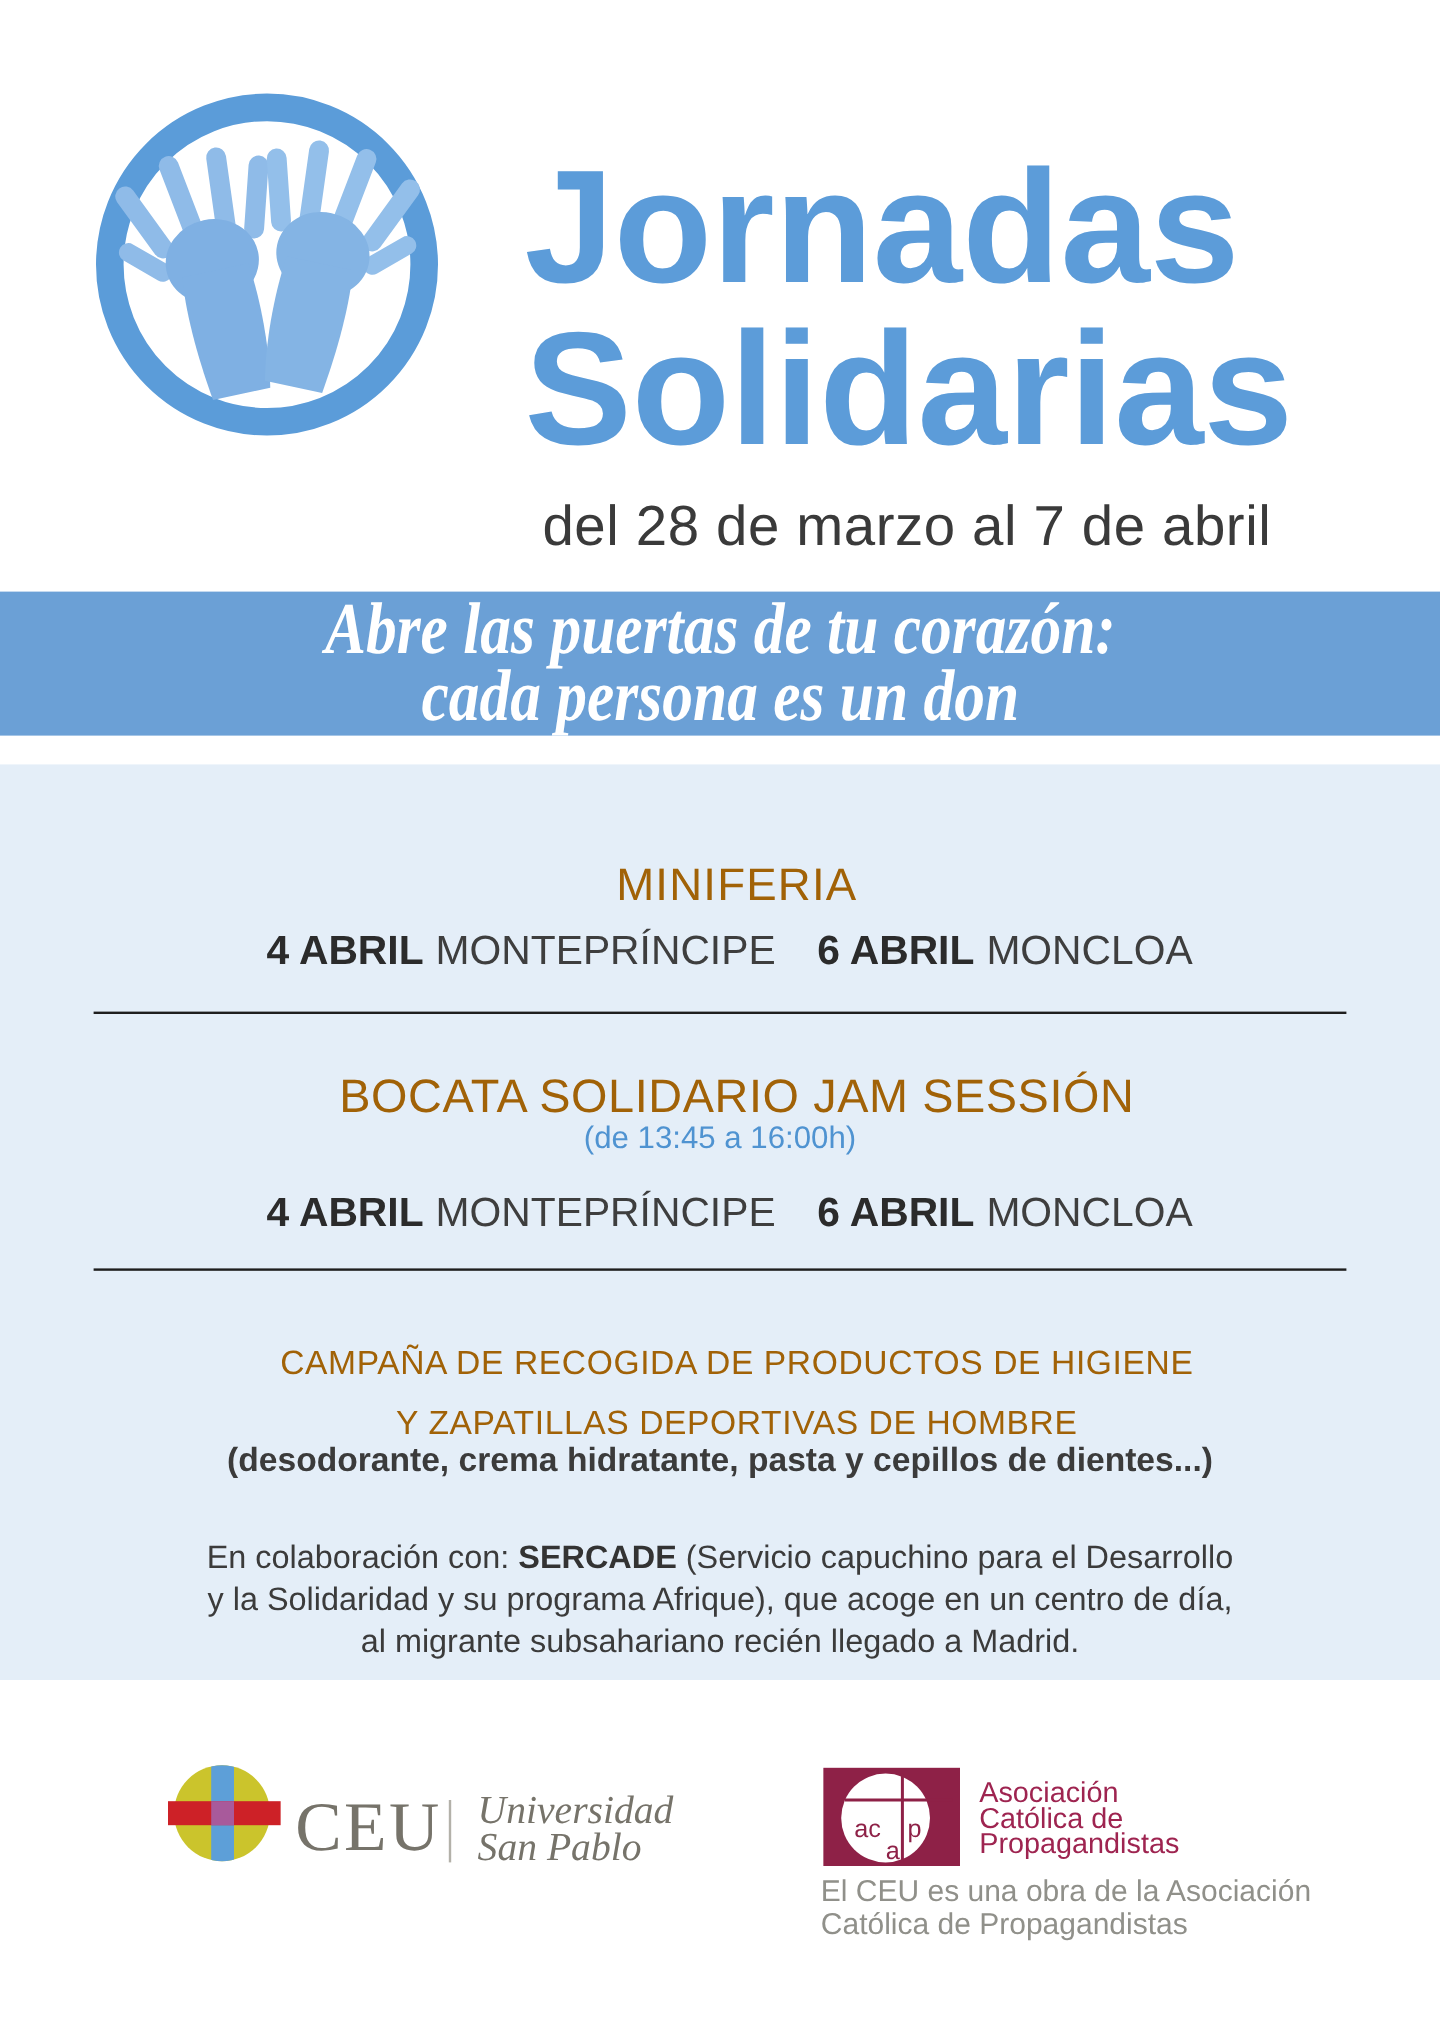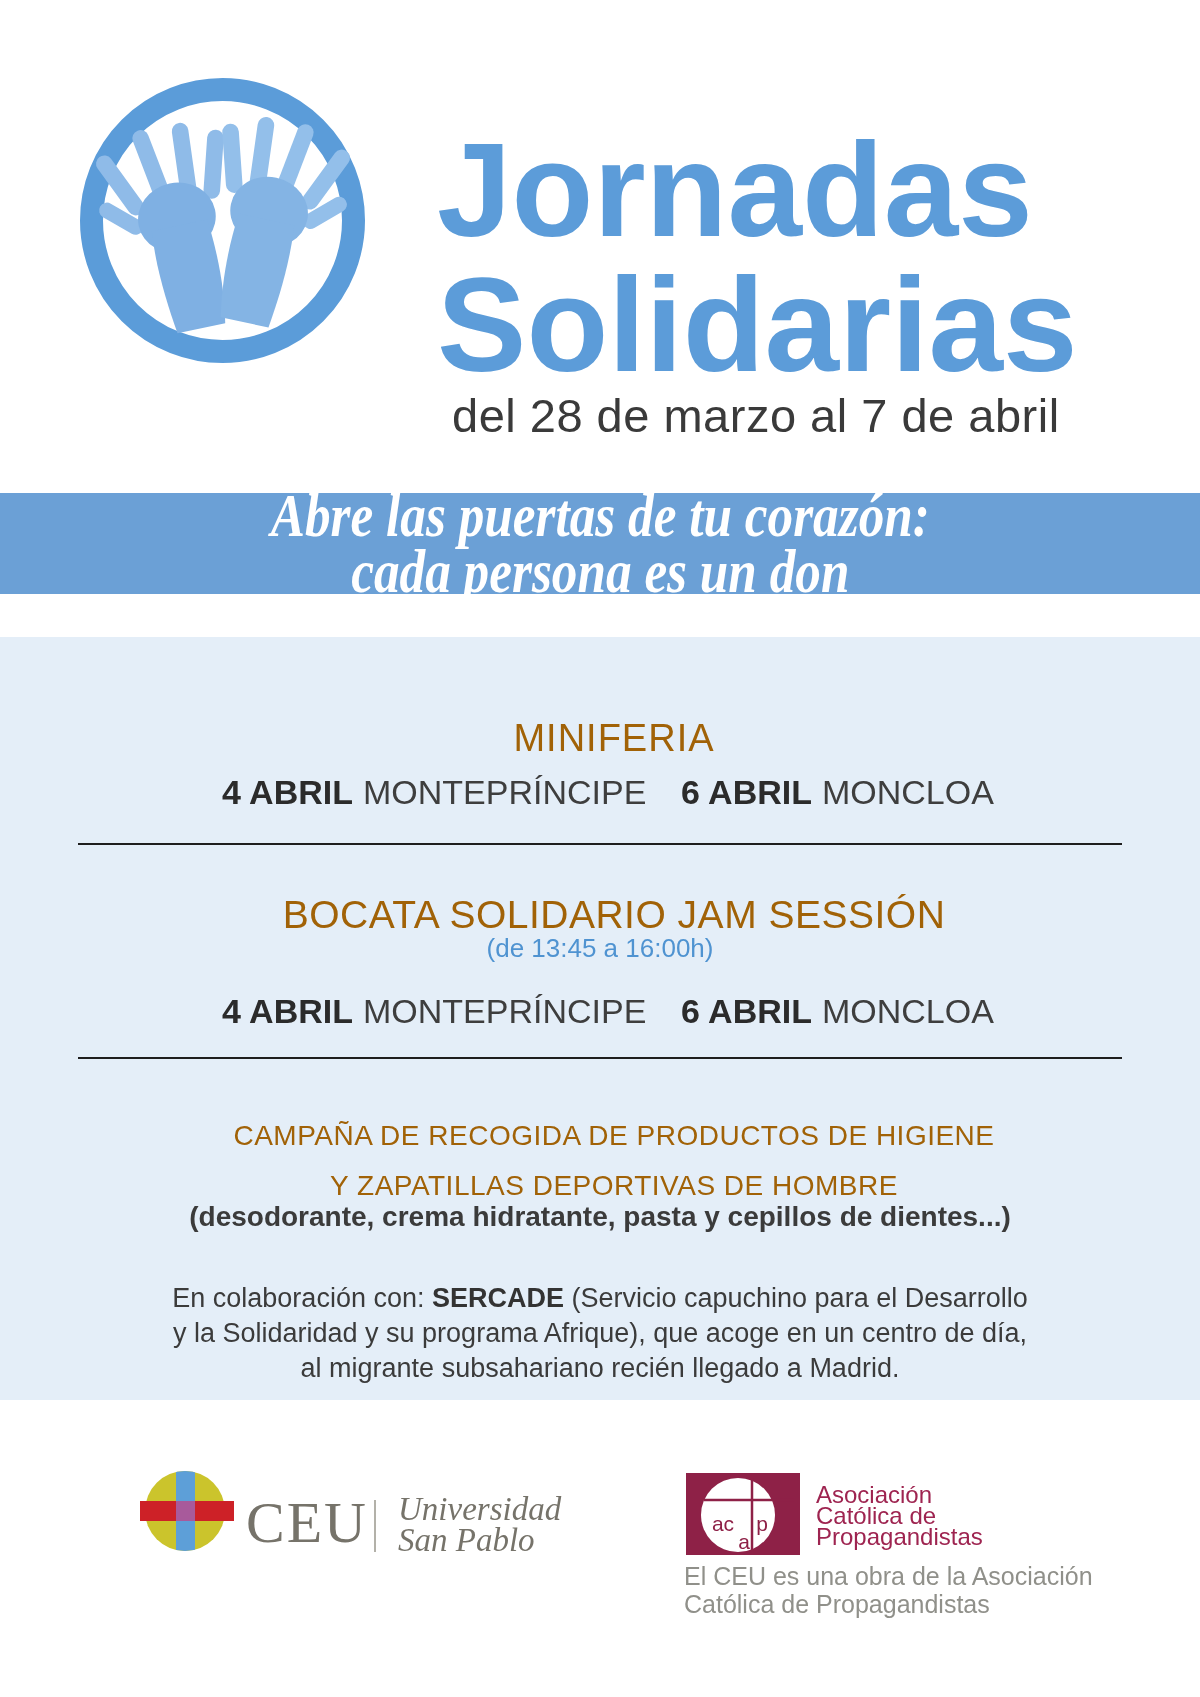--- a/index.html
+++ b/index.html
@@ -9,26 +9,26 @@
   }
   
   .logo-badge{
     position:absolute;left:80px;top:78px;width:285px;height:285px;box-sizing:border-box;
     border:23px solid #5b9cd9;border-radius:50%;display:flex;align-items:center;justify-content:center;
   }
   .logo-badge svg{width:234px;height:234px;overflow:visible;}
   .title-block{position:absolute;left:437px;top:122px;line-height:135px;}
   .title-line{font-size:134px;font-weight:bold;color:#5c9cd9;letter-spacing:0;white-space:nowrap;}
   .date-range{
-    position:absolute;left:452px;top:388px;font-size:47px;font-weight:normal;color:#3a3a3a;
+    position:absolute;left:452px;top:410px;font-size:47px;font-weight:normal;color:#3a3a3a;
     letter-spacing:0.5px;white-space:nowrap;
   }
   
   .banner{
-    position:absolute;left:0;top:493px;width:1200px;height:101px;background:#6ba0d6;
+    position:absolute;left:0;top:493px;width:1200px;height:120px;background:#6ba0d6;
     display:flex;align-items:center;justify-content:center;
   }
   .banner-text{
     color:#ffffff;text-align:center;font-family:"Liberation Serif","DejaVu Serif",serif;
     font-style:italic;font-weight:bold;font-size:61px;line-height:56px;
     transform:scaleX(0.84);white-space:nowrap;
   }
   
   .content{position:absolute;left:0;top:637px;width:1200px;height:763px;background:#e4eef8;}
   .content .abs{position:absolute;left:0;width:100%;}

